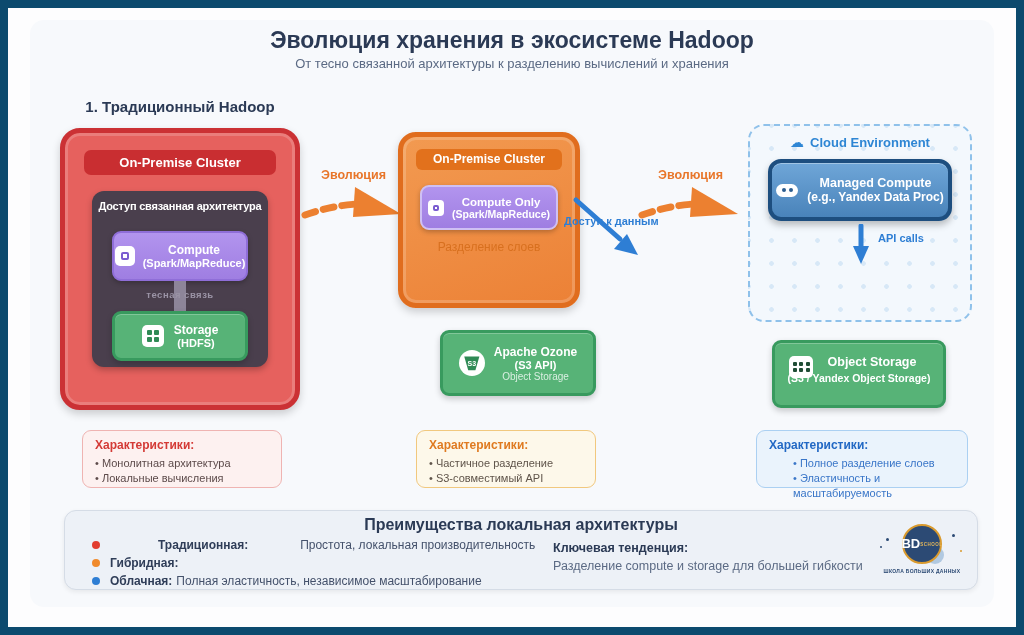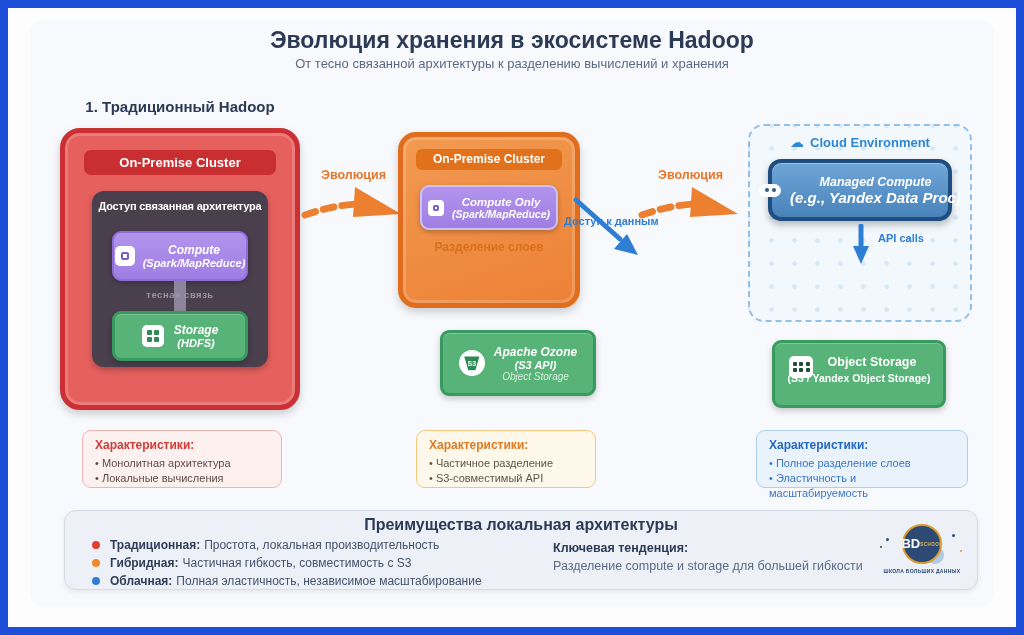--- a/index.html
+++ b/index.html
@@ -1,18 +1,18 @@
 <!DOCTYPE html>
 <html><head>
 <meta charset="utf-8">
 <style>
   * { margin:0; padding:0; box-sizing:border-box; }
   html,body { width:1024px; height:635px; }
   body { font-family:"Liberation Sans","DejaVu Sans",sans-serif; background:#c9cacd; }
-  #root { position:relative; width:1024px; height:635px; background:#1d4ed8; overflow:hidden; }
+  #root { position:relative; width:1024px; height:635px; background:#0c4a6e; overflow:hidden; }
   .page { position:absolute; left:8px; top:8px; right:8px; bottom:8px; background:#fdfdfe; }
   .canvas { position:absolute; left:22px; top:12px; right:22px; bottom:20px; background:#f7f9fc; border-radius:14px; }
 
   .abs { position:absolute; }
 
   .main-title { left:0; right:0; top:19px; text-align:center; font-size:23px; font-weight:bold; color:#2b3a55; }
   .main-subtitle { left:0; right:0; top:48px; text-align:center; font-size:13px; color:#5b6a84; }
 
   .col-heading { top:90px; font-size:15px; font-weight:bold; color:#2b3a55; text-align:center; }
   .col-heading.c1 { left:52px; width:240px; }
@@ -22,21 +22,21 @@
   
   .red-box { left:52px; top:120px; width:240px; height:282px; background:#e6615e; border:5px solid #cb3134;
              border-radius:20px; box-shadow:0 4px 8px rgba(0,0,0,.18), inset 0 0 0 3px rgba(255,255,255,.18); }
   .red-header { left:76px; top:142px; width:192px; height:25px; background:#c92e31; border-radius:7px;
                 color:#fff; font-size:13px; font-weight:bold; text-align:center; line-height:25px; }
   .dark-box { left:84px; top:183px; width:176px; height:176px; background:#4a3f4d; border-radius:12px; box-shadow:0 3px 6px rgba(0,0,0,.25); }
   .arch-title { left:84px; top:192px; width:176px; text-align:center; color:#ffffff; font-size:11px; font-weight:bold; white-space:nowrap; letter-spacing:-0.2px; }
   .purple-box { background:linear-gradient(#b294ee,#9f7ee2); border:2px solid #8f6ed8; border-radius:9px;
                 display:flex; align-items:center; justify-content:center; gap:8px; box-shadow:0 2px 5px rgba(0,0,0,.25); }
   .purple-box.p1 { left:104px; top:223px; width:136px; height:50px; }
-  .box-text { text-align:center; color:#fff;font-style:italic; }
+  .box-text { text-align:center; color:#fff; }
   .box-line1 { font-size:12px; font-weight:bold; }
   .box-line2 { font-size:11px; font-weight:bold; white-space:nowrap; }
   .chip-icon { width:20px; height:20px; background:#fff; border-radius:5px; display:flex; align-items:center; justify-content:center; flex:0 0 auto; }
   .chip-icon .inner { width:8px; height:8px; border:2px solid #7a5cd0; border-radius:2px; }
   .coupling-bar { left:166px; top:273px; width:12px; height:30px; background:#8d8599; }
   .coupling-label { left:84px; top:281px; width:176px; text-align:center; font-size:9.5px; font-weight:bold; color:#9a93a5; letter-spacing:.5px; z-index:2; }
   .green-box { background:#57b377; border-radius:9px; border:3px solid #389a5e;
                box-shadow:0 3px 6px rgba(0,0,0,.2), inset 0 1px 0 rgba(255,255,255,.25); }
   .green-box.g1 { left:104px; top:303px; width:136px; height:50px; display:flex; align-items:center; justify-content:center; gap:10px; }
   .grid-icon { width:22px; height:22px; background:#fff; border-radius:5px; display:grid; grid-template-columns:5px 5px; grid-template-rows:5px 5px; gap:2px; align-content:center; justify-content:center; flex:0 0 auto; }
@@ -44,39 +44,39 @@
 
   
   .char-box { border-radius:9px; padding:7px 12px; }
   .char-box.red { left:74px; top:422px; width:200px; height:58px; background:#fdf1f0; border:1.5px solid #efb4b2; }
   .char-box.orange { left:408px; top:422px; width:180px; height:58px; background:#fdf8ea; border:1.5px solid #f1c87e; }
   .char-box.blue { left:748px; top:422px; width:212px; height:58px; background:#eaf3fc; border:1.5px solid #abd0f2; }
   .char-title { font-size:12px; font-weight:bold; margin-bottom:4px; }
   .char-title.t-red { color:#d43a36; } .char-title.t-orange { color:#df7a20; } .char-title.t-blue { color:#2268c4; }
   .char-item { font-size:11px; line-height:15px; color:#5c4a4a; }
   .char-box.orange .char-item { color:#5f544a; }
-  .char-box.blue .char-item { color:#3a76c8; }
+  .char-box.blue .char-item { color:#3a76c8;margin-left:24px; }
 
   
   .evo { width:105px; height:55px; }
   .evo.e1 { left:293px; top:160px; } .evo.e2 { left:630px; top:160px; }
   .evo-label { text-align:center; width:100%; font-size:12.5px; font-weight:bold; color:#e8762a; }
   .evo svg { display:block; margin-top:1px; }
 
   
   .orange-box { left:390px; top:124px; width:182px; height:176px; background:linear-gradient(160deg,#f29a51,#ec8136);
                 border:5px solid #e06d1e; border-radius:18px; box-shadow:0 4px 8px rgba(0,0,0,.18), inset 0 0 0 3px rgba(255,255,255,.18); }
   .orange-header { left:408px; top:141px; width:146px; height:21px; background:#e2711c; border-radius:6px;
                    color:#fff; font-size:12px; font-weight:bold; text-align:center; line-height:21px; }
   .purple-box.p2 { left:412px; top:177px; width:138px; height:45px; border:2.5px solid #cfc0f4; }
   .purple-box.p2 .chip-icon { width:16px; height:16px; border-radius:4px; }
   .purple-box.p2 .chip-icon .inner { width:6px; height:6px; }
   .purple-box.p2 .box-line1 { font-size:11.5px; }
   .purple-box.p2 .box-line2 { font-size:10.5px; }
-  .separation-label { left:390px; top:232px; width:182px; text-align:center; font-size:12px; font-weight:bold; color:#d8701f; }
+  .separation-label { left:390px; top:232px; width:182px; text-align:center; font-size:12px; font-weight:normal; color:#d8701f; }
 
   .blue-arrow1 { left:562px; top:186px; }
   .data-access-label { left:556px; top:207px; font-size:11px; font-weight:bold; color:#2e7ed4; white-space:nowrap; z-index:3; }
 
   .ozone-box { left:432px; top:322px; width:156px; height:66px; display:flex; align-items:center; justify-content:center; gap:9px; }
   .ozone-icon { width:26px; height:26px; background:#fff; border-radius:50%; position:relative; flex:0 0 auto; }
   .ozone-icon .bucket { position:absolute; left:4px; top:5px; width:18px; height:16px; background:#2f8a55;
                         clip-path:polygon(8% 10%, 92% 10%, 70% 95%, 30% 95%); display:flex; align-items:center; justify-content:center;
                         color:#fff; font-size:7px; font-weight:bold; }
   .box-line3 { font-size:10px; color:#d9efe1; }
@@ -85,42 +85,42 @@
   .cloud-box { left:740px; top:116px; width:224px; height:198px; border:2px dashed #8fc1ea; border-radius:16px; background-color:#f3f8fd;
                background-image:radial-gradient(circle,#d7e8f7 2px,transparent 2.6px); background-size:23px 23px; background-position:10px 34px; }
   .cloud-header { left:740px; top:126px; width:224px; text-align:center; font-size:13px; font-weight:bold; color:#2e86d4; }
   .cloud-glyph { font-size:14px; margin-right:6px; font-weight:normal; }
   .managed-box { left:760px; top:151px; width:184px; height:62px; background:linear-gradient(#6fa6d8,#4983ba);
                  border:4px solid #1d4e7f; border-radius:13px; display:flex; align-items:center; justify-content:center; gap:9px;
                  box-shadow:0 4px 7px rgba(0,0,0,.25), inset 0 1px 0 rgba(255,255,255,.35); }
   .pill-icon { width:22px; height:13px; background:#fff; border-radius:7px; display:flex; align-items:center; justify-content:center; gap:3px; flex:0 0 auto; }
   .pill-icon i { width:4px; height:4px; background:#2c5d8f; border-radius:50%; }
   .managed-box .box-line1 { font-size:12.5px; }
-  .managed-box .box-line2 { font-size:15px; }
+  .managed-box .box-line2 { font-size:12px; }
 
   .blue-arrow2 { left:844px; top:216px; }
   .api-label { left:870px; top:224px; font-size:11px; font-weight:bold; color:#2e7ed4; white-space:nowrap; }
 
   .os-box { left:764px; top:332px; width:174px; height:68px; }
   .os-icon { position:absolute; left:14px; top:13px; width:24px; height:22px; background:#fff; border-radius:5px;
              display:grid; grid-template-columns:4px 4px 4px; grid-template-rows:4px 4px; gap:2.5px; align-content:center; justify-content:center; }
   .os-icon i { background:#1f4d35; border-radius:1px; }
   .os-text { position:absolute; left:0; top:12px; width:100%; text-align:center; color:#fff; }
   .os-text .l1 { font-size:12.5px; font-weight:bold; padding-left:26px; }
   .os-text .l2 { font-size:10.5px; font-weight:bold; white-space:nowrap; margin-top:3px; }
 
   
   .benefits { left:56px; top:502px; width:914px; height:80px; background:#edf1f7; border:1px solid #d5dce6; border-radius:12px;
               box-shadow:0 2px 5px rgba(0,0,0,.07); }
   .benefits-title { left:56px; top:508px; width:914px; text-align:center; font-size:16px; font-weight:bold; color:#2b3a55; }
   .benefit-row { left:84px; height:14px; display:flex; align-items:center; }
   .benefit-row .dot { width:8px; height:8px; border-radius:50%; margin-right:10px; flex:0 0 auto; }
   .benefit-row .b-label { font-size:12px; font-weight:bold; color:#2f3d58; margin-right:4px; white-space:nowrap; }
   .benefit-row .b-text { font-size:12px; color:#44516b; white-space:nowrap; }
-  .row1 { top:530px; } .row2 { top:548px; } .row3 { top:566px; }
+  .row1 { top:530px;gap:48px; } .row2 { top:548px; } .row3 { top:566px; }
   .trend-title { left:545px; top:533px; font-size:12.5px; font-weight:bold; color:#2b3a55; }
   .trend-text { left:545px; top:551px; font-size:12.5px; color:#5b6a84; }
 
   
   .logo { left:868px; top:512px; width:92px; height:62px; }
   .logo-circle2 { position:absolute; left:50px; top:26px; width:18px; height:18px; border-radius:50%; background:#7fa8cf; opacity:.55; }
   .logo-circle { position:absolute; left:26px; top:4px; width:40px; height:40px; border-radius:50%; background:#2c4a74;
                  border:2.5px solid #d99a2e; display:flex; align-items:center; justify-content:center; }
   .logo-abbr { color:#fff; font-size:13px; font-weight:bold; line-height:12px; }
   .logo-sub { color:#e3b65a; font-size:4.5px; font-weight:bold; letter-spacing:.5px; }
@@ -278,21 +278,20 @@
     <div class="abs benefits-title">Преимущества локальная архитектуры</div>
 
     <div class="abs benefit-row row1">
       <span class="dot" style="background: rgb(226, 61, 48);"></span>
       <span class="b-label">Традиционная:</span>
       <span class="b-text">Простота, локальная производительность</span>
     </div>
     <div class="abs benefit-row row2">
       <span class="dot" style="background: rgb(240, 138, 44);"></span>
       <span class="b-label">Гибридная:</span>
-      <span class="b-text">Частичная гибкость, совместимость с S3</span>
     </div>
     <div class="abs benefit-row row3">
       <span class="dot" style="background: rgb(46, 126, 212);"></span>
       <span class="b-label">Облачная:</span>
       <span class="b-text">Полная эластичность, независимое масштабирование</span>
     </div>
 
     <div class="abs trend-title">Ключевая тенденция:</div>
     <div class="abs trend-text">Разделение compute и storage для большей гибкости</div>
 

